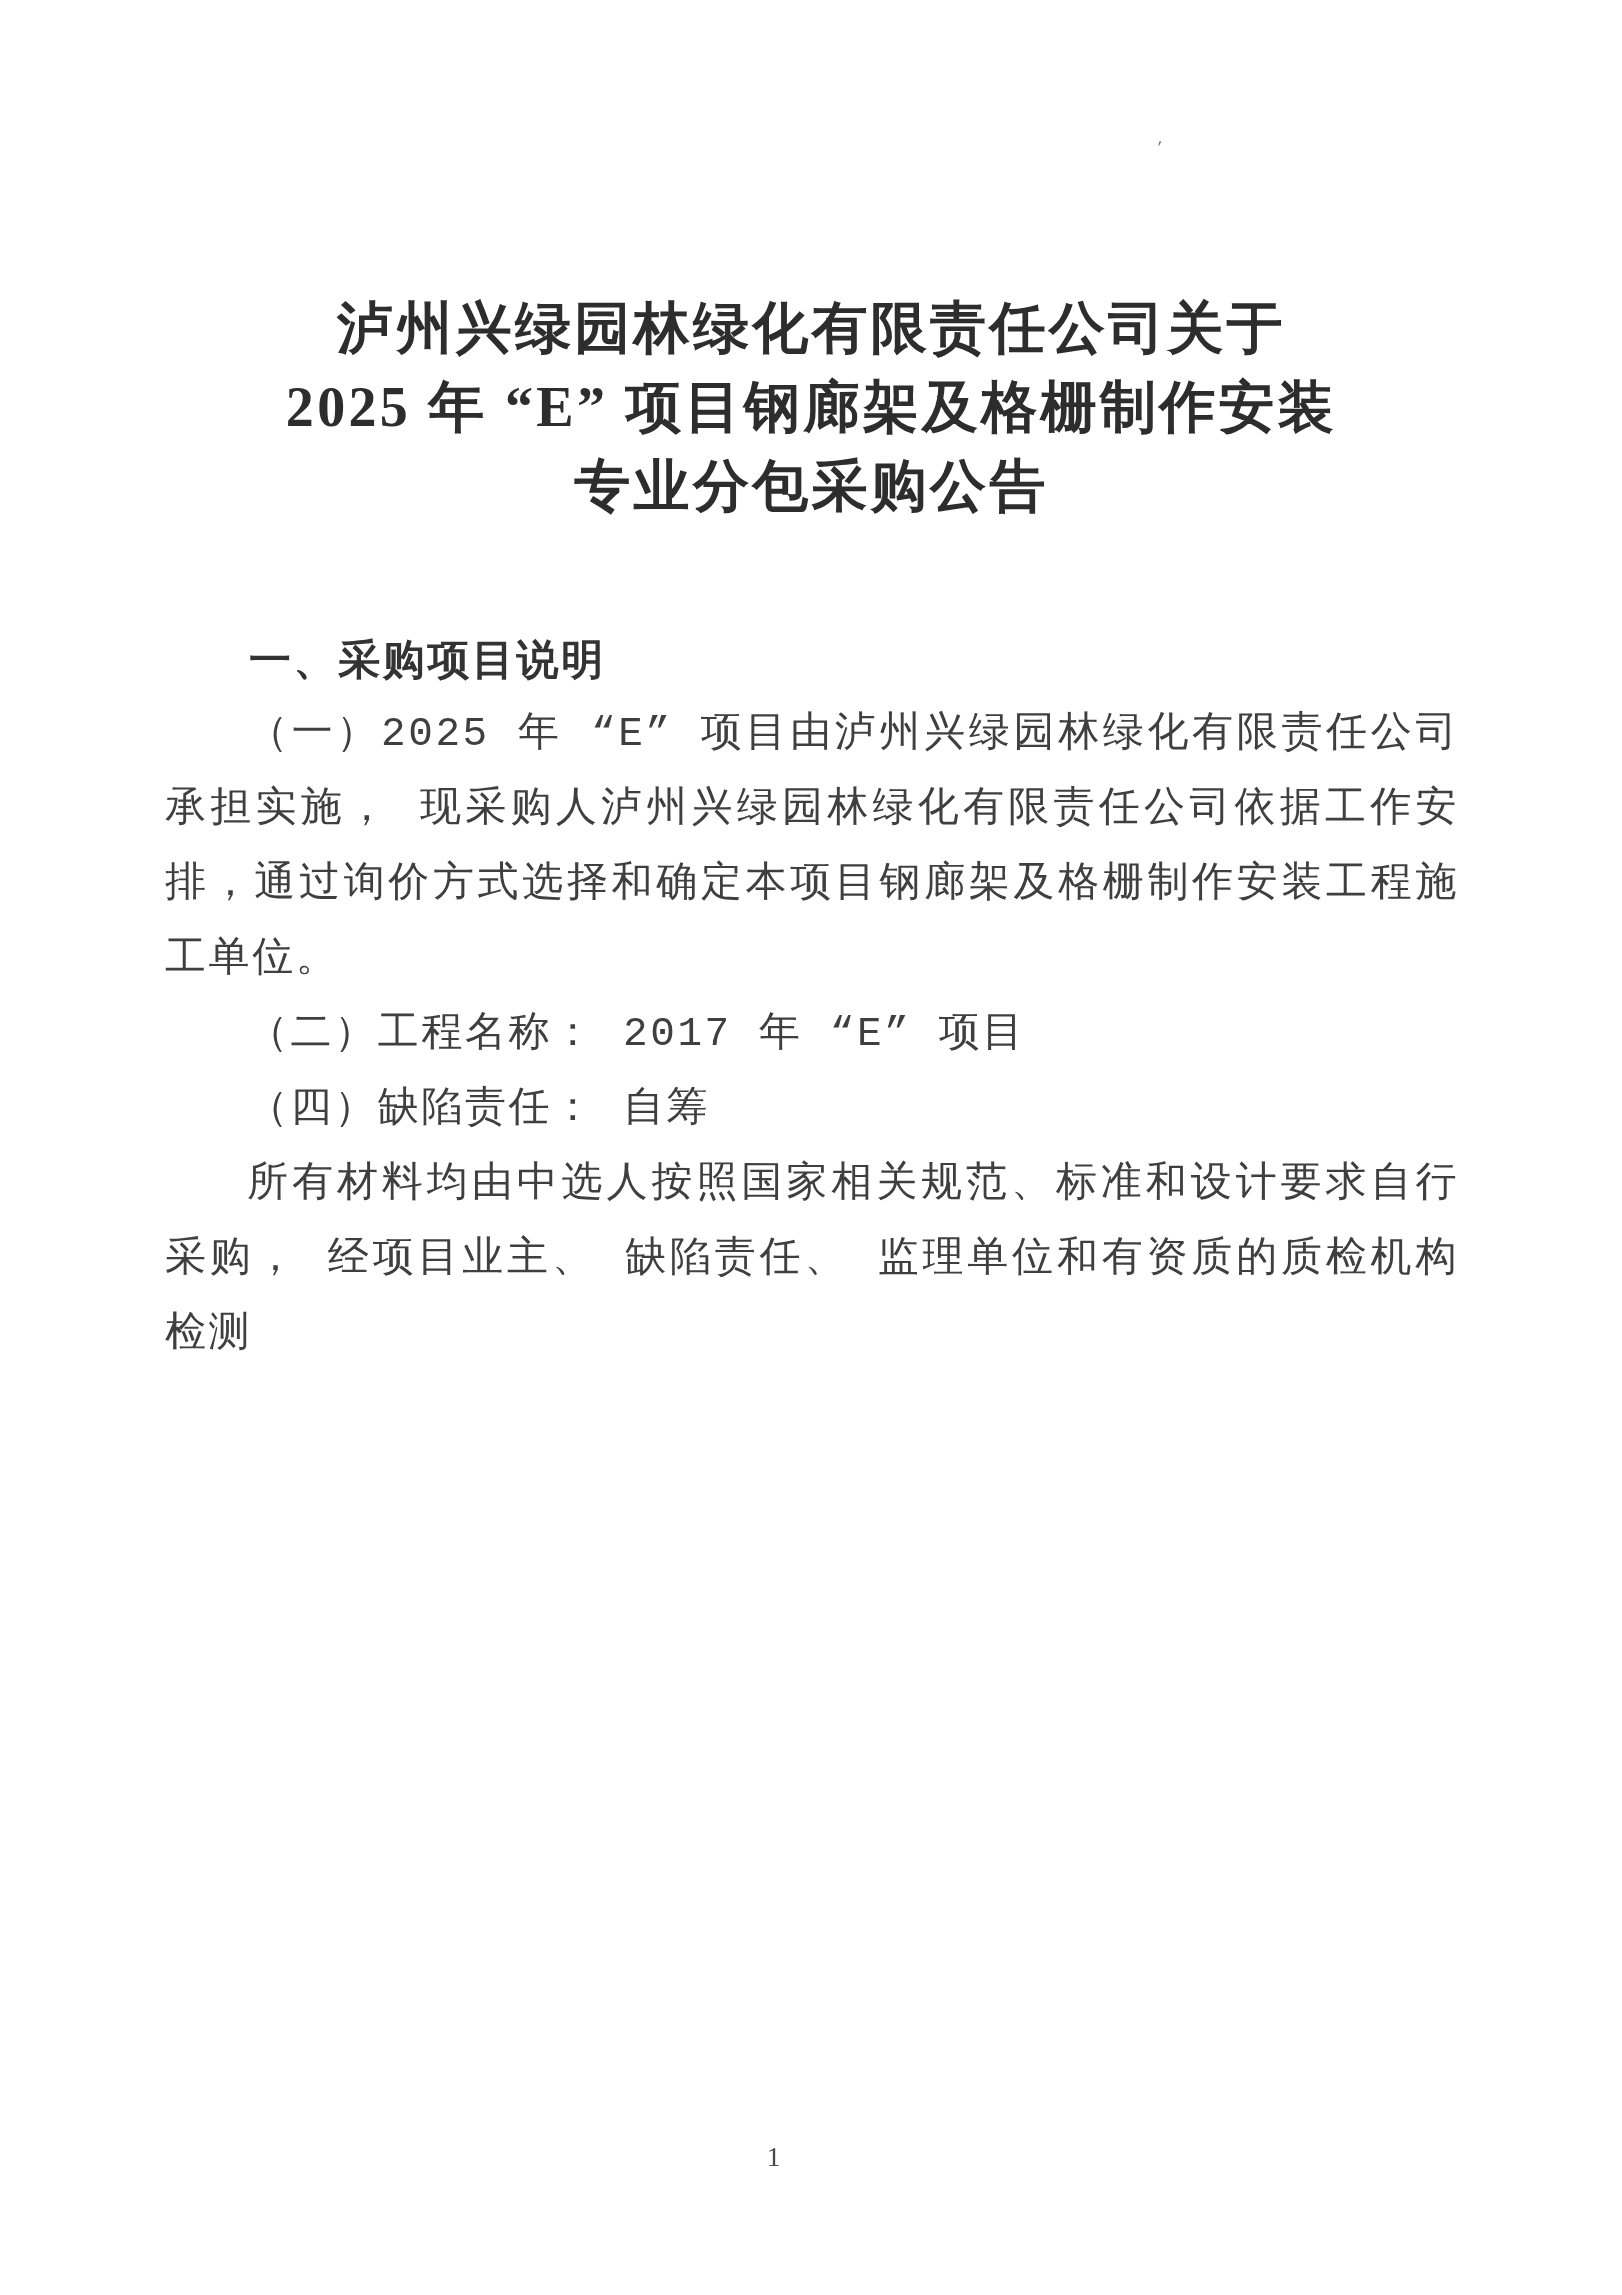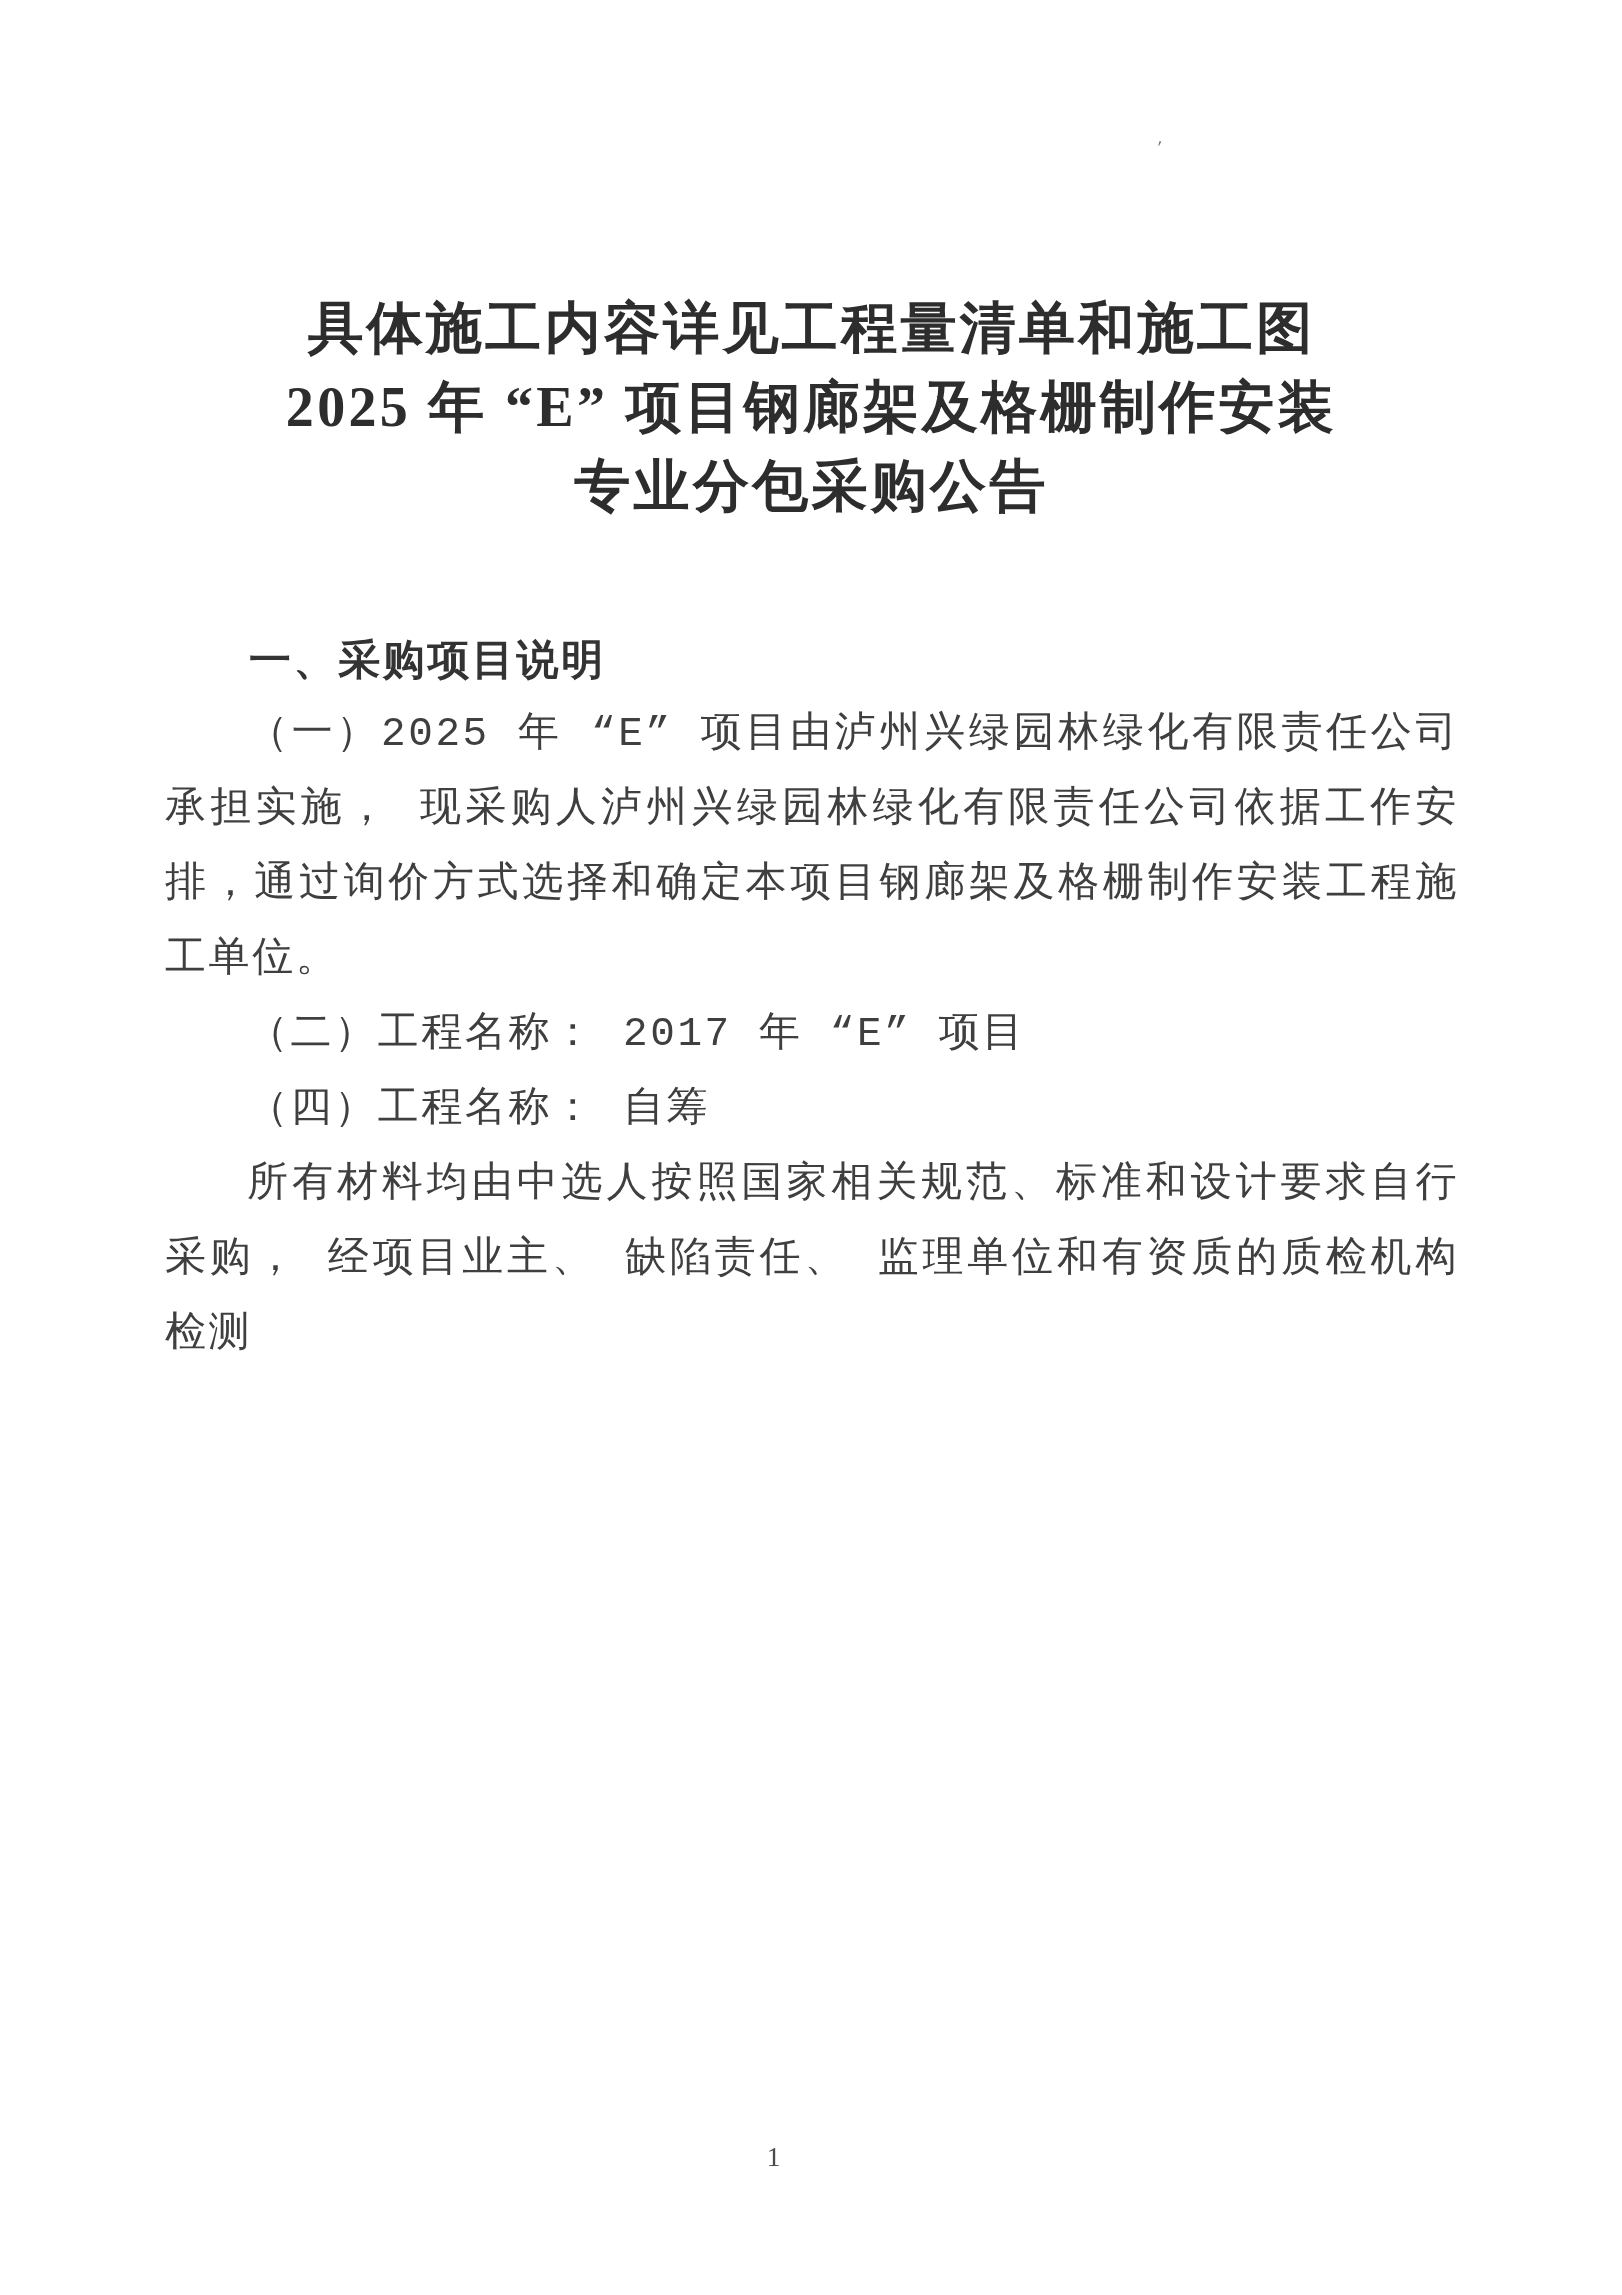--- a/index.html
+++ b/index.html
@@ -78,29 +78,29 @@
   }
 </style>
 </head>
 <body>
 
 <div class="page">
 
   <span class="stray">ʹ</span>
 
   <header class="doc-title">
-    <div class="title-line">具体施工内容详见工程量清单和施工图</div>
+    <div class="title-line">泸州兴绿园林绿化有限责任公司关于</div>
     <div class="title-line">2025 年 “E” 项目钢廊架及格栅制作安装</div>
     <div class="title-line">专业分包采购公告</div>
   </header>
 
   <main class="doc-body">
     <h2 class="section-heading">一、采购项目说明</h2>
     <p class="para">（一）2025 年 “E” 项目由泸州兴绿园林绿化有限责任公司承担实施， 现采购人泸州兴绿园林绿化有限责任公司依据工作安排，通过询价方式选择和确定本项目钢廊架及格栅制作安装工程施工单位。</p>
     <p class="para">（二）工程名称： 2017 年 “E” 项目</p>
-    <p class="para">（四）工程名称： 自筹</p>
+    <p class="para">（四）缺陷责任： 自筹</p>
     <p class="para">所有材料均由中选人按照国家相关规范、标准和设计要求自行采购， 经项目业主、 缺陷责任、 监理单位和有资质的质检机构检测</p>
   </main>
 
   <footer class="page-number">1</footer>
 
 </div>
 
 
 </body></html>

